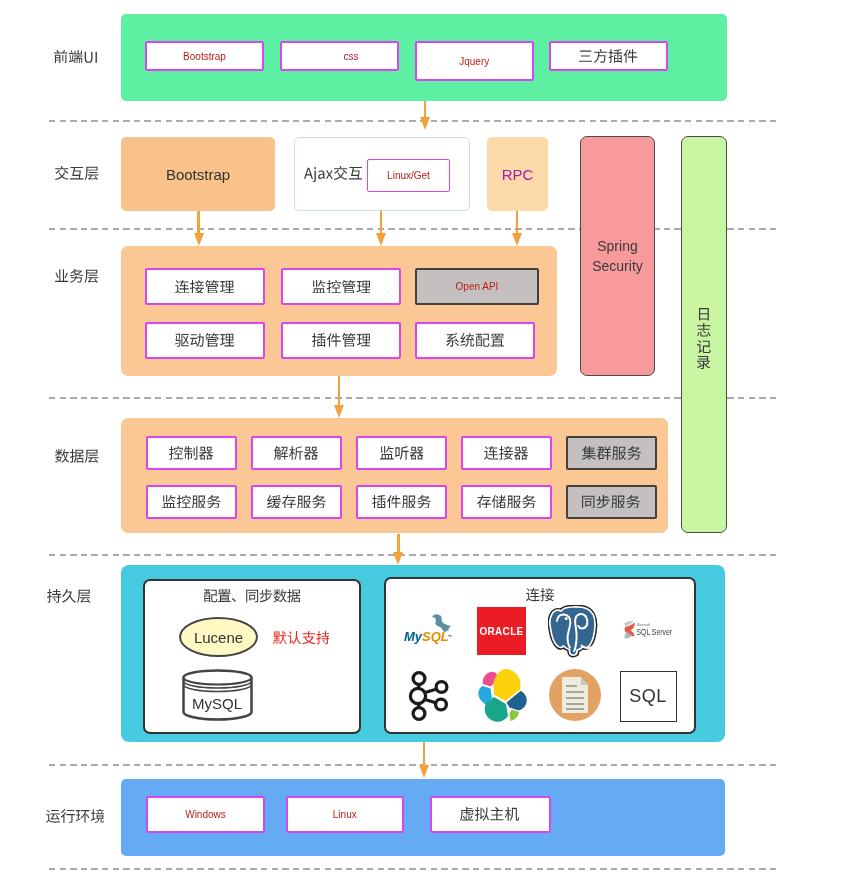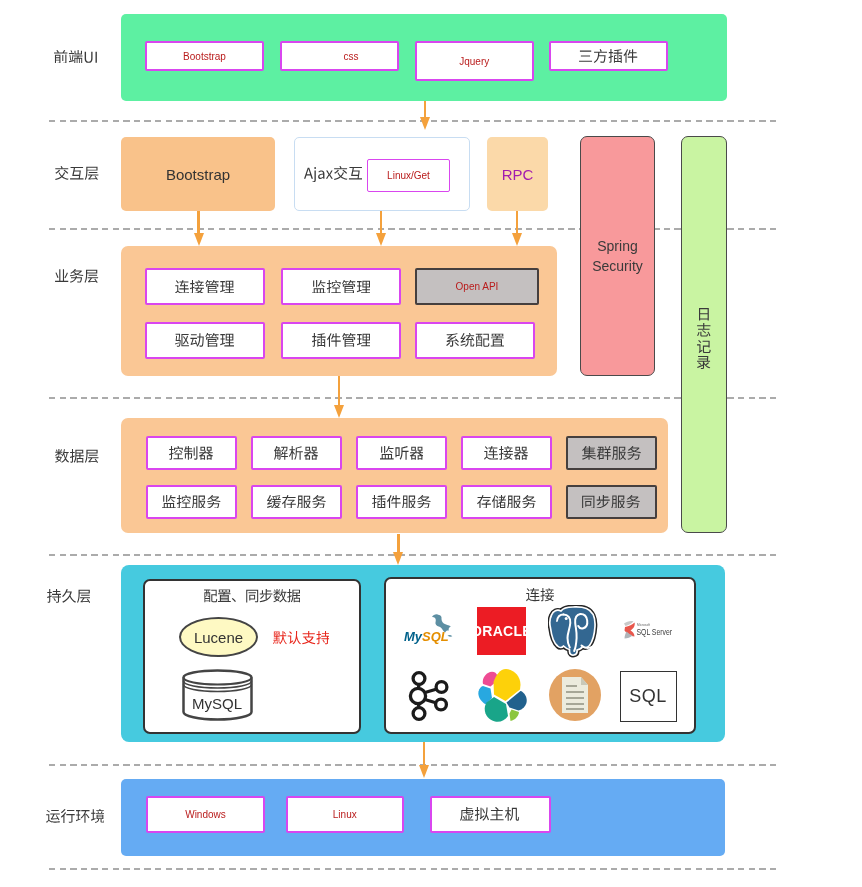--- a/index.html
+++ b/index.html
@@ -189,21 +189,21 @@
     <svg width="43.7" height="13.9" viewBox="28 -840 2915 929">
       <path fill="#3a3a3a" transform="scale(1,-1)" d="M448 204C491 150 539 74 558 26L620 65C599 113 549 185 506 237ZM626 835V710H413V642H626V515H362V446H758V334H373V265H758V11C758 -2 754 -7 739 -7C724 -8 671 -9 615 -6C625 -27 635 -58 638 -79C712 -79 761 -78 790 -67C821 -55 830 -34 830 11V265H954V334H830V446H960V515H698V642H912V710H698V835ZM171 839V638H42V568H171V351C117 334 67 320 28 309L47 235L171 275V11C171 -4 166 -8 154 -8C142 -8 103 -8 60 -7C69 -28 79 -59 81 -77C144 -78 183 -75 207 -63C232 -51 241 -31 241 10V298L350 334L340 403L241 372V568H347V638H241V839Z M1336 840C1275 645 1169 469 1033 360C1052 347 1086 319 1100 305C1186 380 1262 483 1324 602H1586C1496 291 1289 87 1044 -17C1064 -31 1091 -63 1103 -83C1275 -4 1433 128 1547 318C1628 141 1753 -3 1912 -79C1924 -58 1949 -28 1967 -12C1798 59 1662 218 1592 400C1630 477 1661 563 1684 657L1631 682L1616 678H1360C1381 724 1400 772 1416 821Z M2304 456V389H2873V456ZM2209 727H2811V607H2209ZM2133 792V499C2133 340 2124 117 2031 -40C2050 -47 2083 -66 2098 -78C2195 86 2209 331 2209 499V542H2886V792ZM2288 -64C2319 -52 2367 -48 2803 -19C2818 -45 2832 -70 2842 -89L2911 -55C2877 6 2806 112 2751 189L2686 162C2712 126 2740 83 2766 41L2380 18C2433 74 2487 145 2533 218H2943V284H2239V218H2438C2394 142 2338 72 2320 52C2298 27 2278 9 2261 6C2270 -13 2283 -49 2288 -64Z"></path>
     </svg>
   </div>
 <svg class="ab" style="left:403px;top:612px" width="54" height="32" viewBox="0 0 54 32">
 <path d="M36 3 C33.5 1.5 30.5 2.5 29 5 C31 4.8 32.8 6 32.8 8 C32.8 10 31.8 11.5 33.2 13 C34.6 14.5 36.8 14.5 38.3 16 C39.8 17.5 40.2 19.5 42.2 20.5 C42.8 18.8 44.2 18.2 45.8 18.6 C45.2 16.8 46.2 15.2 47.8 14.6 C45.8 12.8 42.8 13 40.8 11.5 C38.8 10 38.3 7.5 38.5 5.5 C38.6 4.4 37.5 3.2 36 3 Z" fill="#5d8fa3"></path>
 <path d="M44.5 23.5 C46 22.5 48 22.8 49.3 24.2 C48 25 46.2 24.8 44.5 23.5 Z" fill="#5d8fa3"></path>
 <text x="1" y="29" font-family="Liberation Sans,sans-serif" font-size="13" font-weight="bold" font-style="italic" fill="#00618a">My</text>
     <text x="19" y="29" font-family="Liberation Sans,sans-serif" font-size="13" font-weight="bold" font-style="italic" fill="#e48e00">SQL</text>
 </svg>
-<div class="ab fx" style="left:477px;top:607px;width:49px;height:48px;background:#ec1c24;color:#fff;font-size:14px;font-weight:bold;letter-spacing:.3px">ORACLE</div>
+<div class="ab fx" style="left:477px;top:607px;width:49px;height:48px;background:#ec1c24;color:#fff;font-size:10px;font-weight:bold;letter-spacing:.3px">ORACLE</div>
 <svg class="ab" style="left:548px;top:605px" width="50" height="53" viewBox="0 0 50 53">
 <path d="M25 2 C19 2 15 3 13 6 C9 4 5 6 3.5 10 C1.5 14 1.5 19 2.5 23 C3.5 31 6 38 9.5 41 C11.5 43 14 43 15.5 41 C17 42.5 19 44 21.5 44.5 L21.5 46.5 C21.5 49 23.5 50.5 26 50 C28.5 49.5 29.5 47.5 29 45 C31.5 44.5 33.5 43.5 34.5 41.5 C36.5 43.5 39.5 42.5 41.5 40.5 C44.5 36.5 46.5 29.5 47 21.5 C47.5 13 44.5 6 38.5 3.5 C33.5 1.5 29 2 25 2 Z" fill="none" stroke="#242424" stroke-width="4.6" stroke-linejoin="round"></path>
 <path d="M25 2 C19 2 15 3 13 6 C9 4 5 6 3.5 10 C1.5 14 1.5 19 2.5 23 C3.5 31 6 38 9.5 41 C11.5 43 14 43 15.5 41 C17 42.5 19 44 21.5 44.5 L21.5 46.5 C21.5 49 23.5 50.5 26 50 C28.5 49.5 29.5 47.5 29 45 C31.5 44.5 33.5 43.5 34.5 41.5 C36.5 43.5 39.5 42.5 41.5 40.5 C44.5 36.5 46.5 29.5 47 21.5 C47.5 13 44.5 6 38.5 3.5 C33.5 1.5 29 2 25 2 Z" fill="#336791" stroke="#fff" stroke-width="1.7" stroke-linejoin="round"></path>
 <path d="M15.5 9.5 C20 9.5 22.8 13 22.3 18 C21.8 24 19.5 28 19.5 33 C19.5 37 20.3 40 21.8 42.5" fill="none" stroke="#fff" stroke-width="2" stroke-linecap="round"></path>
 <path d="M15.5 9.5 C12 9.5 9.5 12 9 16" fill="none" stroke="#fff" stroke-width="1.8" stroke-linecap="round"></path>
 <path d="M32.5 9 C28.5 9.5 26.8 13 27.2 18 C27.7 23 29 27 28.6 33 C28.3 38 27.8 42.5 26.2 46" fill="none" stroke="#fff" stroke-width="2" stroke-linecap="round"></path>
 <path d="M32.5 9 C36 9 38.7 11.5 39.2 15.5 C39.7 19.5 38 22.5 35.3 23.3 C33.2 23.9 31.3 23 30.3 21" fill="none" stroke="#fff" stroke-width="2" stroke-linecap="round"></path>
 <path d="M33.5 40.5 C36.5 43 41 43.5 44.5 41.5" fill="none" stroke="#fff" stroke-width="2" stroke-linecap="round"></path>
 <circle cx="18.2" cy="13.5" r="1.5" fill="#fff"></circle>
 </svg>

